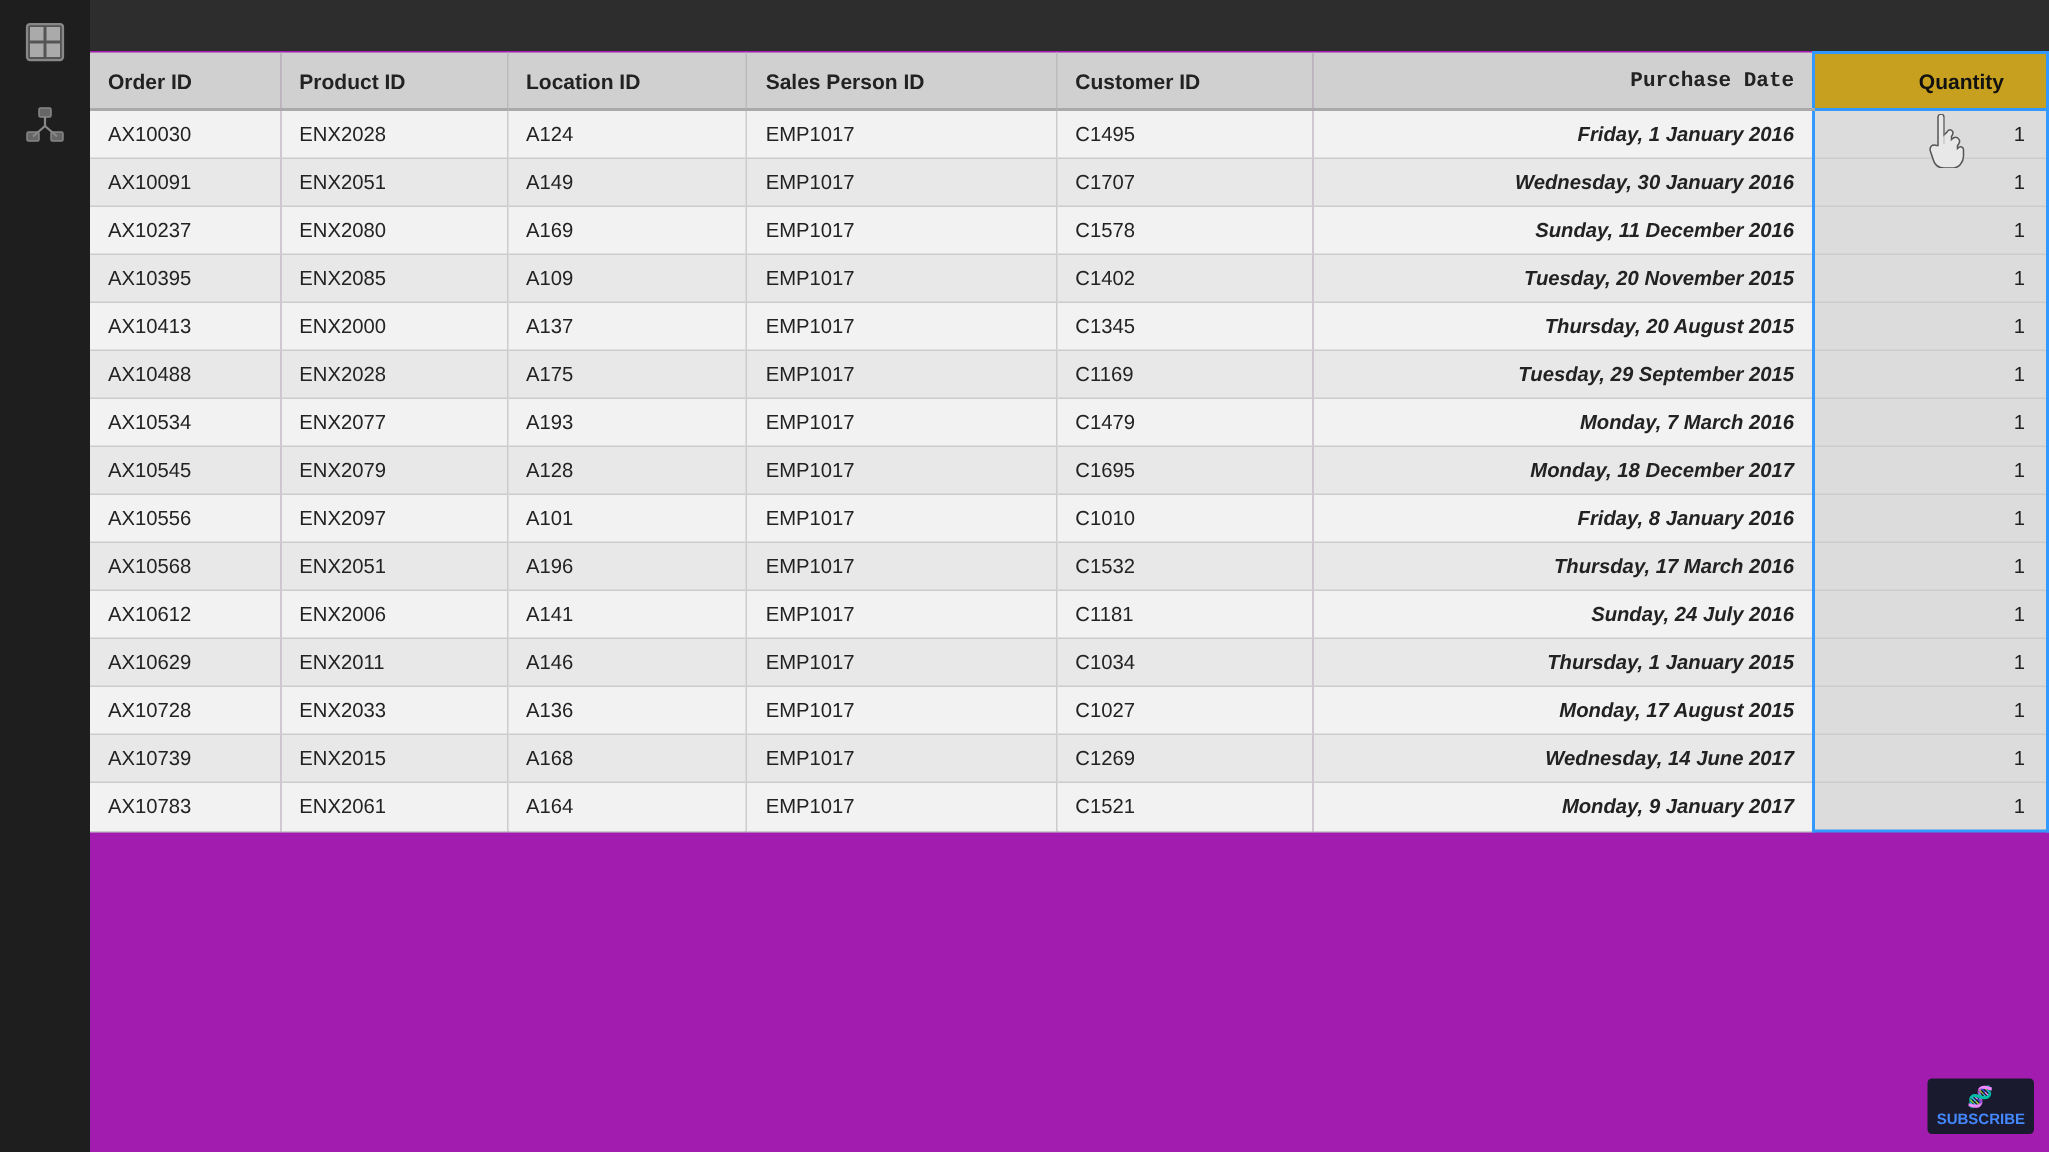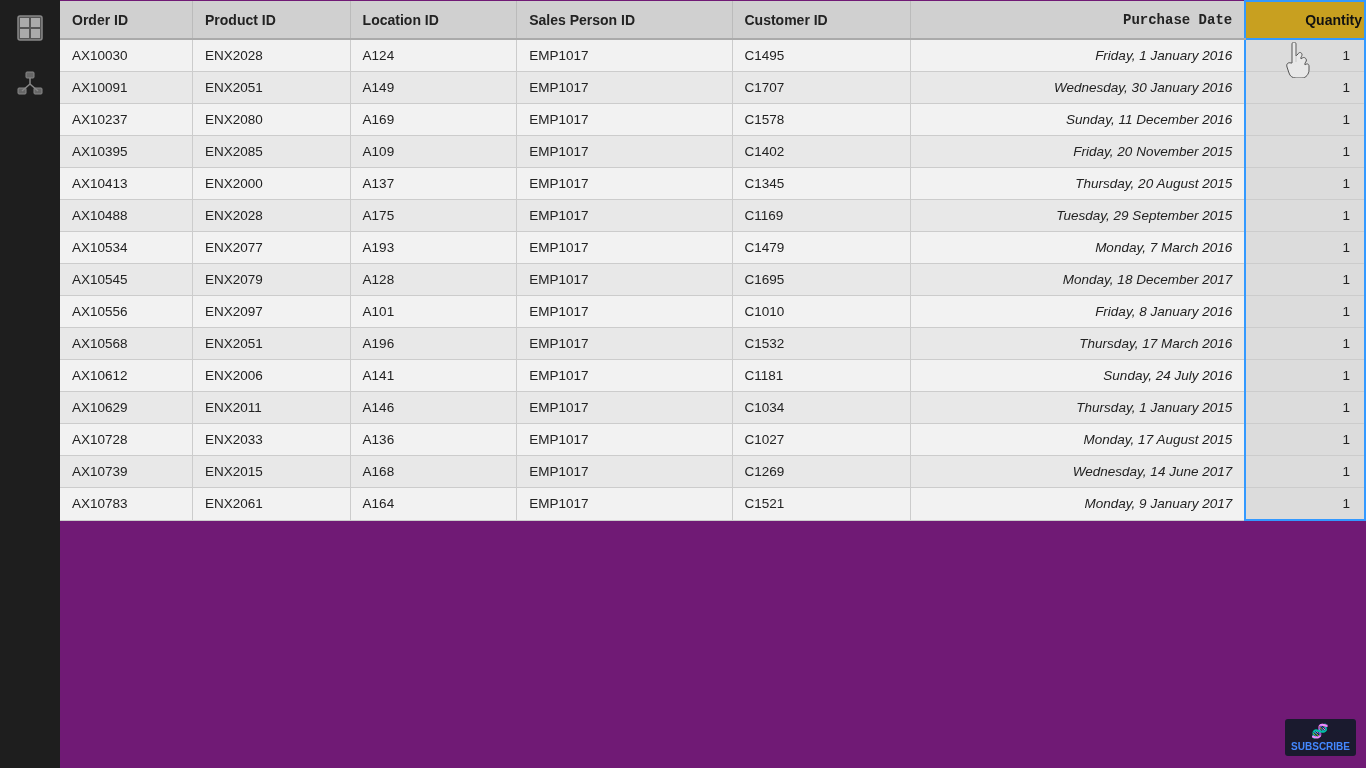--- a/index.html
+++ b/index.html
@@ -45,21 +45,22 @@
     .main-content {
       flex: 1;
       display: flex;
       flex-direction: column;
       overflow: hidden;
     }
 
     .table-container {
       flex: 1;
       overflow: auto;
-      background: #701a75;
+      background: #a21caf;
+      margin-top: 34px;
     }
 
     table {
       border-collapse: collapse;
       width: 100%;
       font-size: 14px;
     }
 
     thead tr {
       background-color: #d0d0d0;
@@ -74,21 +75,21 @@
       border-bottom: 2px solid #aaa;
       white-space: nowrap;
       font-size: 14px;
     }
 
     thead th.quantity-header {
       background-color: #c8a020;
       color: #111;
       border: 2.5px solid #3399ff;
       text-align: right;
-      padding-right: 2px;
+      padding-right: 28px;
     }
 
     thead th.purchase-date-header {
       text-align: right;
       font-family: Liberation Mono, monospace;
     }
 
     tbody tr {
       border-bottom: 1px solid #ccc;
     }
@@ -105,20 +106,21 @@
       padding: 8px 12px;
       color: #222;
       border-right: 1px solid #ccc;
       white-space: nowrap;
       font-size: 13.5px;
     }
 
     tbody td.purchase-date {
       text-align: right;
       font-style: italic;
+      font-weight: bold;
     }
 
     tbody td.quantity {
       text-align: right;
       padding-right: 14px;
       background-color: #dcdcdc;
       border-left: 2.5px solid #3399ff;
       border-right: 2.5px solid #3399ff;
     }
 
@@ -222,21 +224,21 @@
             <td>C1578</td>
             <td class="purchase-date">Sunday, 11 December 2016</td>
             <td class="quantity">1</td>
           </tr>
           <tr>
             <td>AX10395</td>
             <td>ENX2085</td>
             <td>A109</td>
             <td>EMP1017</td>
             <td>C1402</td>
-            <td class="purchase-date">Friday, 20 November 2015</td>
+            <td class="purchase-date">Tuesday, 20 November 2015</td>
             <td class="quantity">1</td>
           </tr>
           <tr>
             <td>AX10413</td>
             <td>ENX2000</td>
             <td>A137</td>
             <td>EMP1017</td>
             <td>C1345</td>
             <td class="purchase-date">Thursday, 20 August 2015</td>
             <td class="quantity">1</td>

